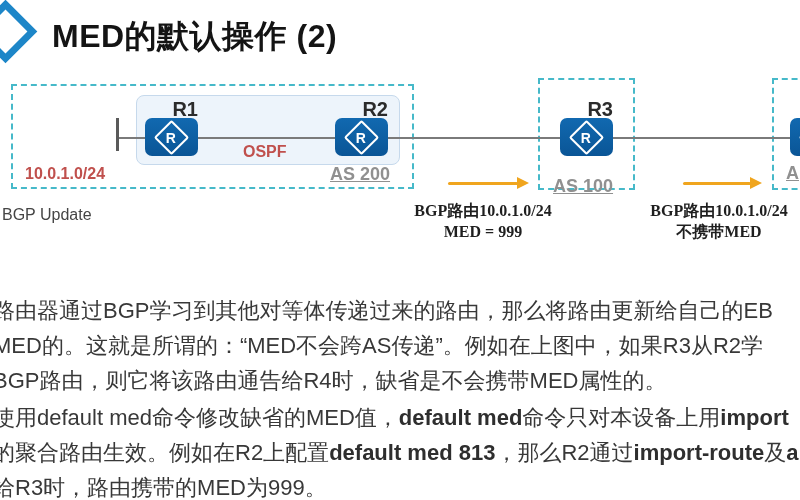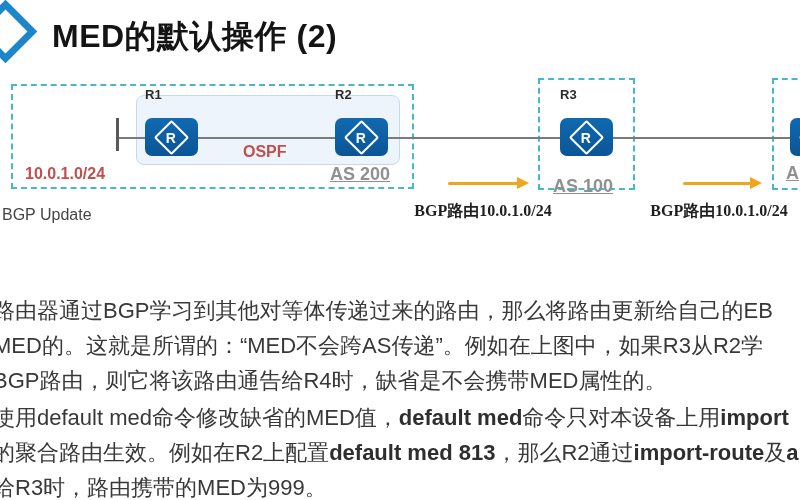--- a/index.html
+++ b/index.html
@@ -70,22 +70,22 @@
     border: 2px solid #ffffff; border-radius: 2px;
     transform: rotate(45deg);
     display: flex; align-items: center; justify-content: center;
   }
   .router .diam i {
     transform: rotate(-45deg);
     font-style: normal; color: #ffffff;
     font-weight: 700; font-size: 14px; line-height: 1;
   }
   .router-label {
-    position: absolute; width: 53px; top: 87px;
-    text-align: left; font-size: 13px; font-weight: 700; color: #2b2b2b;
+    position: absolute; width: 53px; top: 98px;
+    text-align: right; font-size: 20px; font-weight: 700; color: #2b2b2b;
     z-index: 2;
   }
   .as-tag {
     position: absolute;
     font-size: 18px; font-weight: 700; color: #909090;
     white-space: nowrap; z-index: 2; text-decoration: underline;
   }
   .arrow {
     position: absolute; height: 3px; background: #f0a51e;
     border-radius: 2px; z-index: 2;
@@ -169,23 +169,25 @@
   <div class="as-tag" style="left:553px; top:176px">AS 100</div>
   <div class="as-tag" style="left:786px; top:163px">A</div>
 
   <div class="arrow" style="left:448px; top:182px; width:70px"></div>
   <div class="arrow" style="left:683px; top:182px; width:68px"></div>
 
   <div class="bgp-update">BGP Update</div>
 
   <div class="caption caption-1">
     <div>BGP路由10.0.1.0/24</div>
+    <div>MED = 999</div>
   </div>
   <div class="caption caption-2">
     <div>BGP路由10.0.1.0/24</div>
+    <div>不携带MED</div>
   </div>
 </div>
 
 <div class="para para-1">
   <p><span>路由器通过BGP学习到其他对等体传递过来的路由，那么将路由更新给自己的EB</span></p>
   <p><span>MED的。这就是所谓的：“MED不会跨AS传递”。例如在上图中，如果R3从R2学</span></p>
   <p><span>BGP路由，则它将该路由通告给R4时，缺省是不会携带MED属性的。</span></p>
 </div>
 
 <div class="para para-2">

